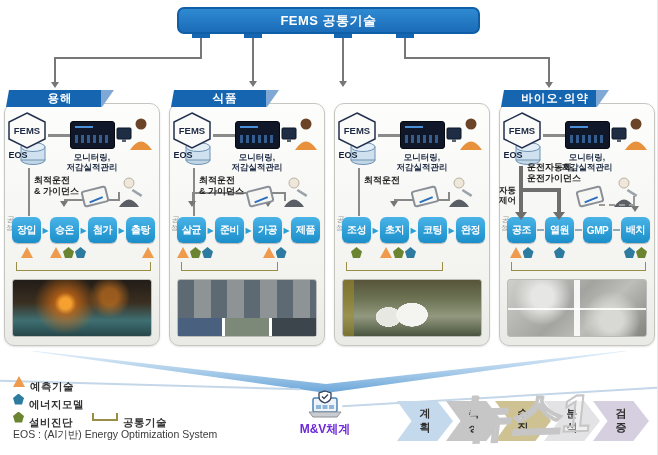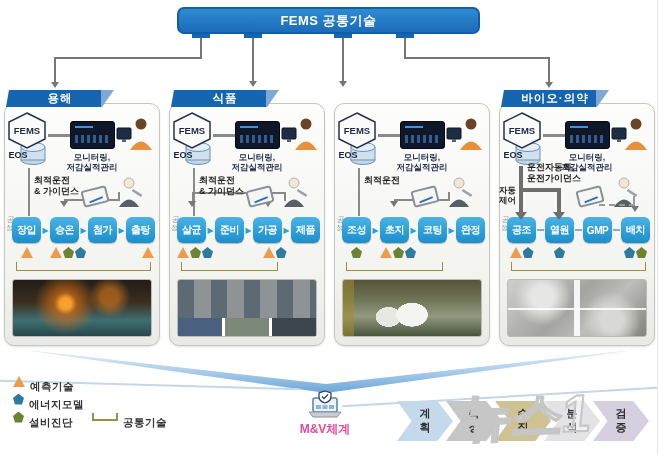--- a/index.html
+++ b/index.html
@@ -113,21 +113,21 @@
     clip-path:polygon(0 0,100% 0,49.5% 100%);background:#fff;z-index:0;}
   .swoosh{position:absolute;height:1.5px;background:#c4d7e8;z-index:0;}
 
   .legend{position:absolute;left:13px;top:372px;width:250px;z-index:2;}
   .lrow{display:flex;align-items:center;height:18px;gap:5px;}
   .lrow .lbl{font-size:10.5px;font-weight:bold;color:#333;letter-spacing:.5px;margin-top:12px;}
   .lbr-icon{width:26px;height:8px;border:2px solid var(--bracket-olive);border-top:none;margin-left:14px;}
   .eosnote{position:absolute;left:13px;top:428px;font-size:10.5px;color:#3a3a3a;z-index:2;}
 
   .mnv{position:absolute;left:288px;top:390px;width:74px;text-align:center;z-index:2;}
-  .mnv .cap{font-size:12px;font-weight:bold;color:#ec4899;margin-top:1px;}
+  .mnv .cap{font-size:12px;font-weight:bold;color:#6d28d9;margin-top:1px;}
 
   .chevs{position:absolute;left:397px;top:401px;height:40px;z-index:1;}
   .chev{position:absolute;top:0;width:56px;height:40px;display:flex;align-items:center;justify-content:center;
     clip-path:polygon(0 0,72% 0,100% 50%,72% 100%,0 100%,26% 50%);}
   .chev .cl{font-size:11px;font-weight:bold;color:#2f2f2f;line-height:1.25;white-space:pre-line;text-align:center;}
 
   .watermark{position:absolute;left:462px;top:381px;font-size:52px;font-weight:bold;z-index:3;
     color:rgba(255,255,255,.45);-webkit-text-stroke:2px #c6c6c6;transform:skewX(-8deg) rotate(-2deg);
     letter-spacing:-2px;pointer-events:none;}
 </style>
@@ -426,20 +426,21 @@
       <i class="mk mk-control" style="background: rgb(46, 123, 160);"></i>
       <span class="lbl">에너지모델</span>
     </div>
     <div class="lrow">
       <i class="mk mk-diagnose" style="background: rgb(107, 132, 50);"></i>
       <span class="lbl">설비진단</span>
       <span class="lbr-icon"></span>
       <span class="lbl">공통기술</span>
     </div>
   </div>
+  <div class="eosnote">EOS : (AI기반) Energy Optimization System</div>
 
   <div class="mnv">
     <svg width="40" height="30" viewBox="0 0 40 30" style="display:block;margin:0 auto;">
       <rect x="8" y="8" width="24" height="14" rx="2" fill="#eef4fa" stroke="#4a84b8" stroke-width="1.5"></rect>
       <rect x="11" y="15" width="5" height="4" fill="#8fb6d8"></rect>
         <rect x="17.5" y="15" width="5" height="4" fill="#8fb6d8"></rect>
         <rect x="24" y="15" width="5" height="4" fill="#8fb6d8"></rect>
       <path d="M20 1 l6 2 v4 q0 4 -6 6 q-6 -2 -6 -6 v-4 z" fill="#fff" stroke="#33415c" stroke-width="1.3"></path>
       <path d="M17 6.5 l2 2 l4 -4" fill="none" stroke="#33415c" stroke-width="1.3"></path>
       <path d="M4 22 h32 l-4 5 h-24 z" fill="#c9ccd0" stroke="#8f9296"></path>

